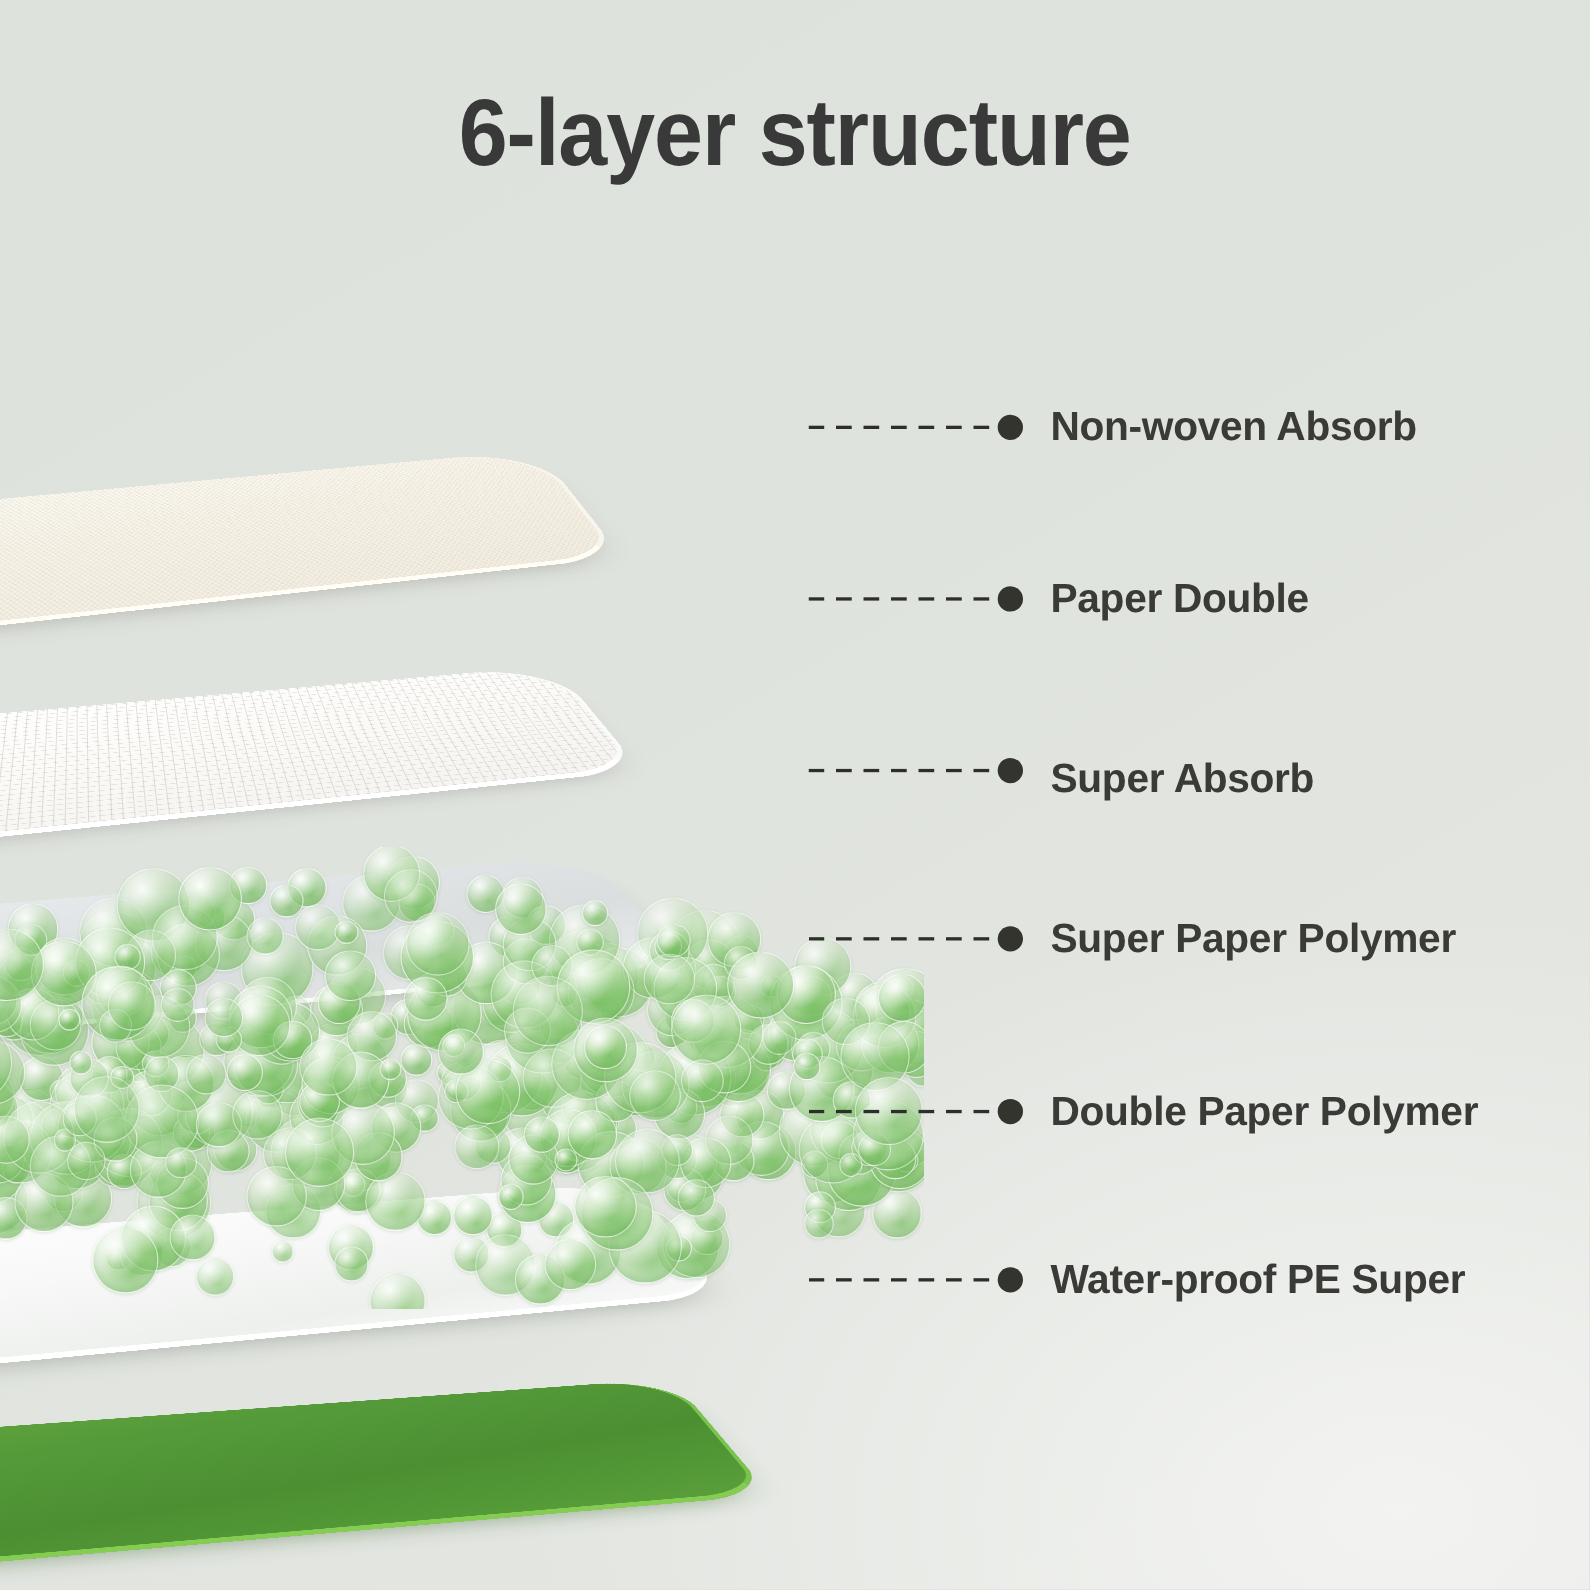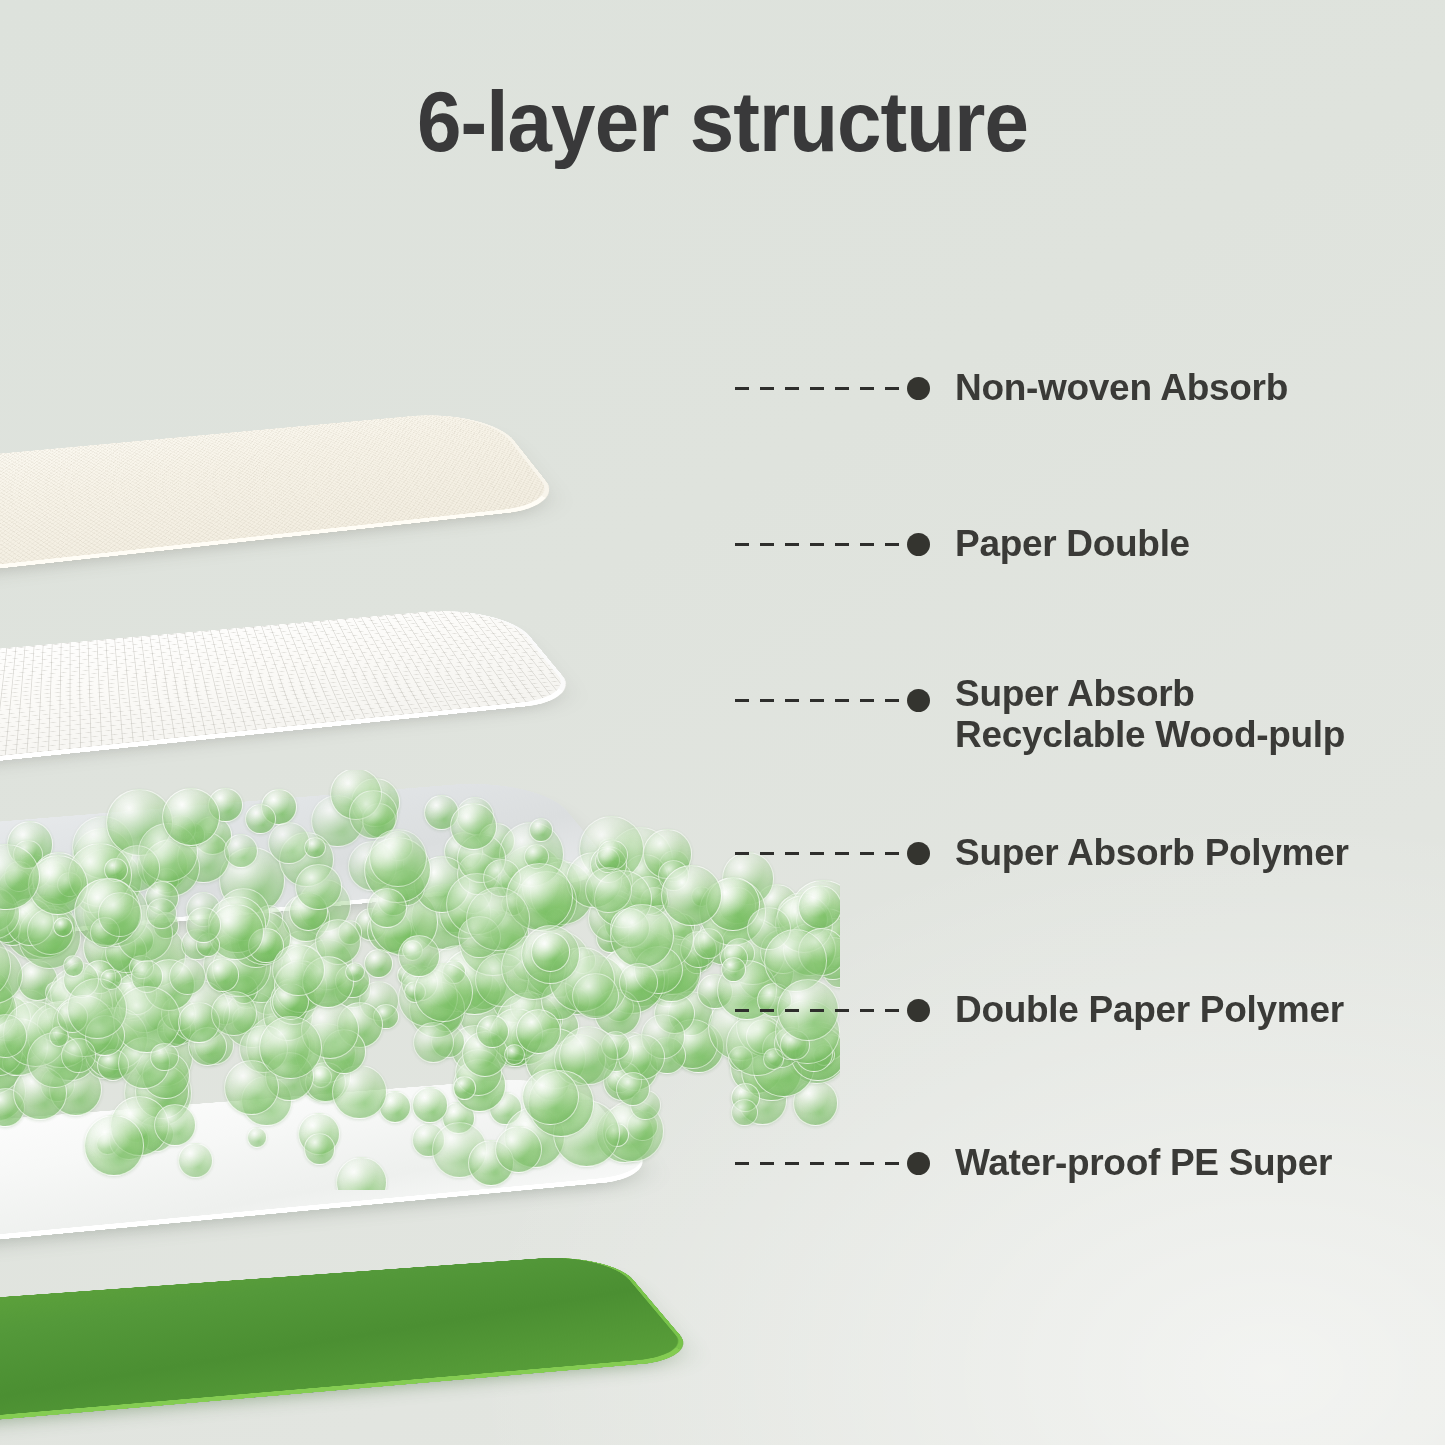--- a/index.html
+++ b/index.html
@@ -679,28 +679,27 @@
     <div class="leader" style="left:735px; width:175px"></div>
     <div class="dot" style="left:907px"></div>
     <div class="callout-label single">Paper Double</div>
   </div>
 
   <div class="callout" style="top:700px">
     <div class="leader" style="left:735px; width:175px"></div>
     <div class="dot" style="left:907px"></div>
     <div class="callout-label double">
       <div>Super Absorb</div>
-      <div>Recyclable Wood-pulp</div>
     </div>
   </div>
 
   <div class="callout" style="top:853px">
     <div class="leader" style="left:735px; width:175px"></div>
     <div class="dot" style="left:907px"></div>
-    <div class="callout-label single">Super Absorb Polymer</div>
+    <div class="callout-label single">Super Paper Polymer</div>
   </div>
 
   <div class="callout" style="top:1010px">
     <div class="leader" style="left:735px; width:175px"></div>
     <div class="dot" style="left:907px"></div>
     <div class="callout-label single">Double Paper Polymer</div>
   </div>
 
   <div class="callout" style="top:1163px">
     <div class="leader" style="left:735px; width:175px"></div>

